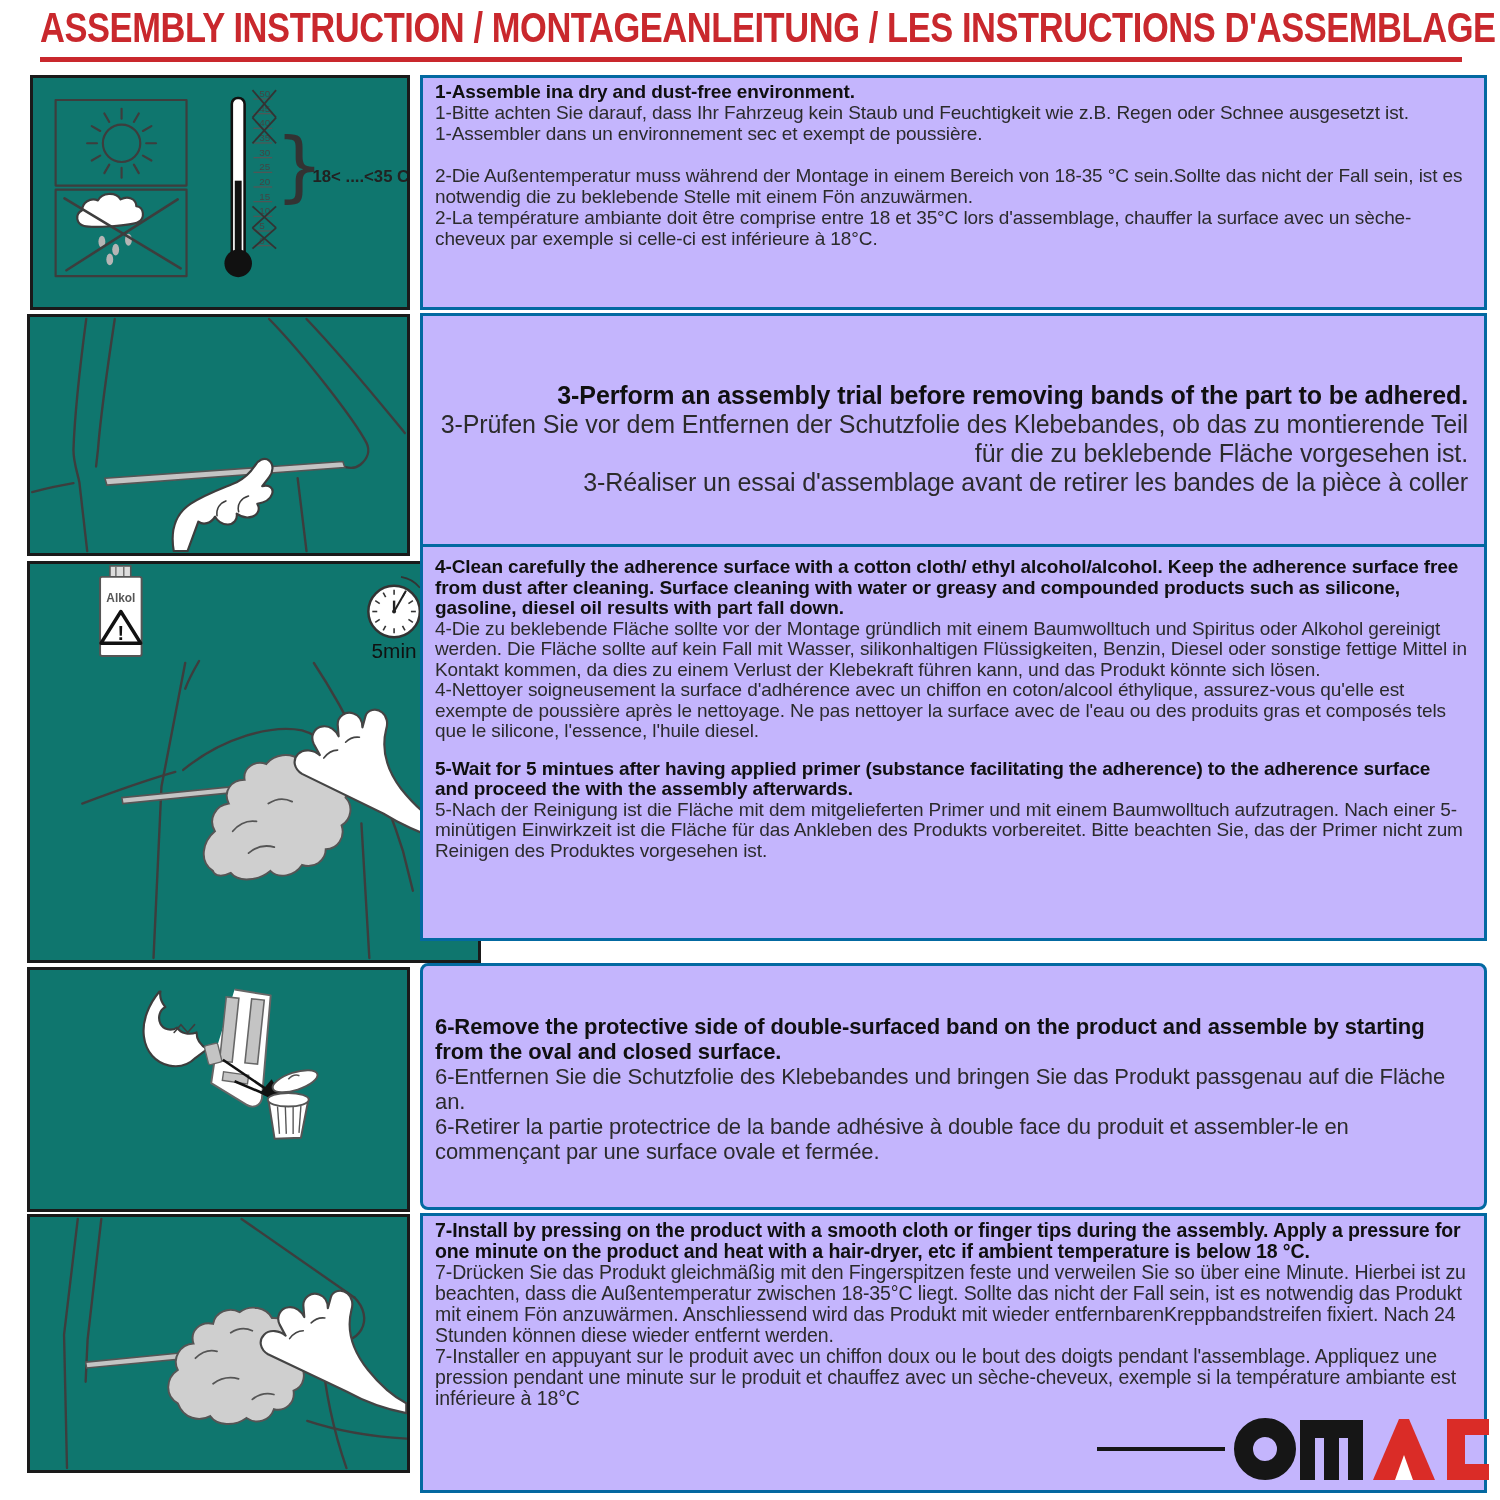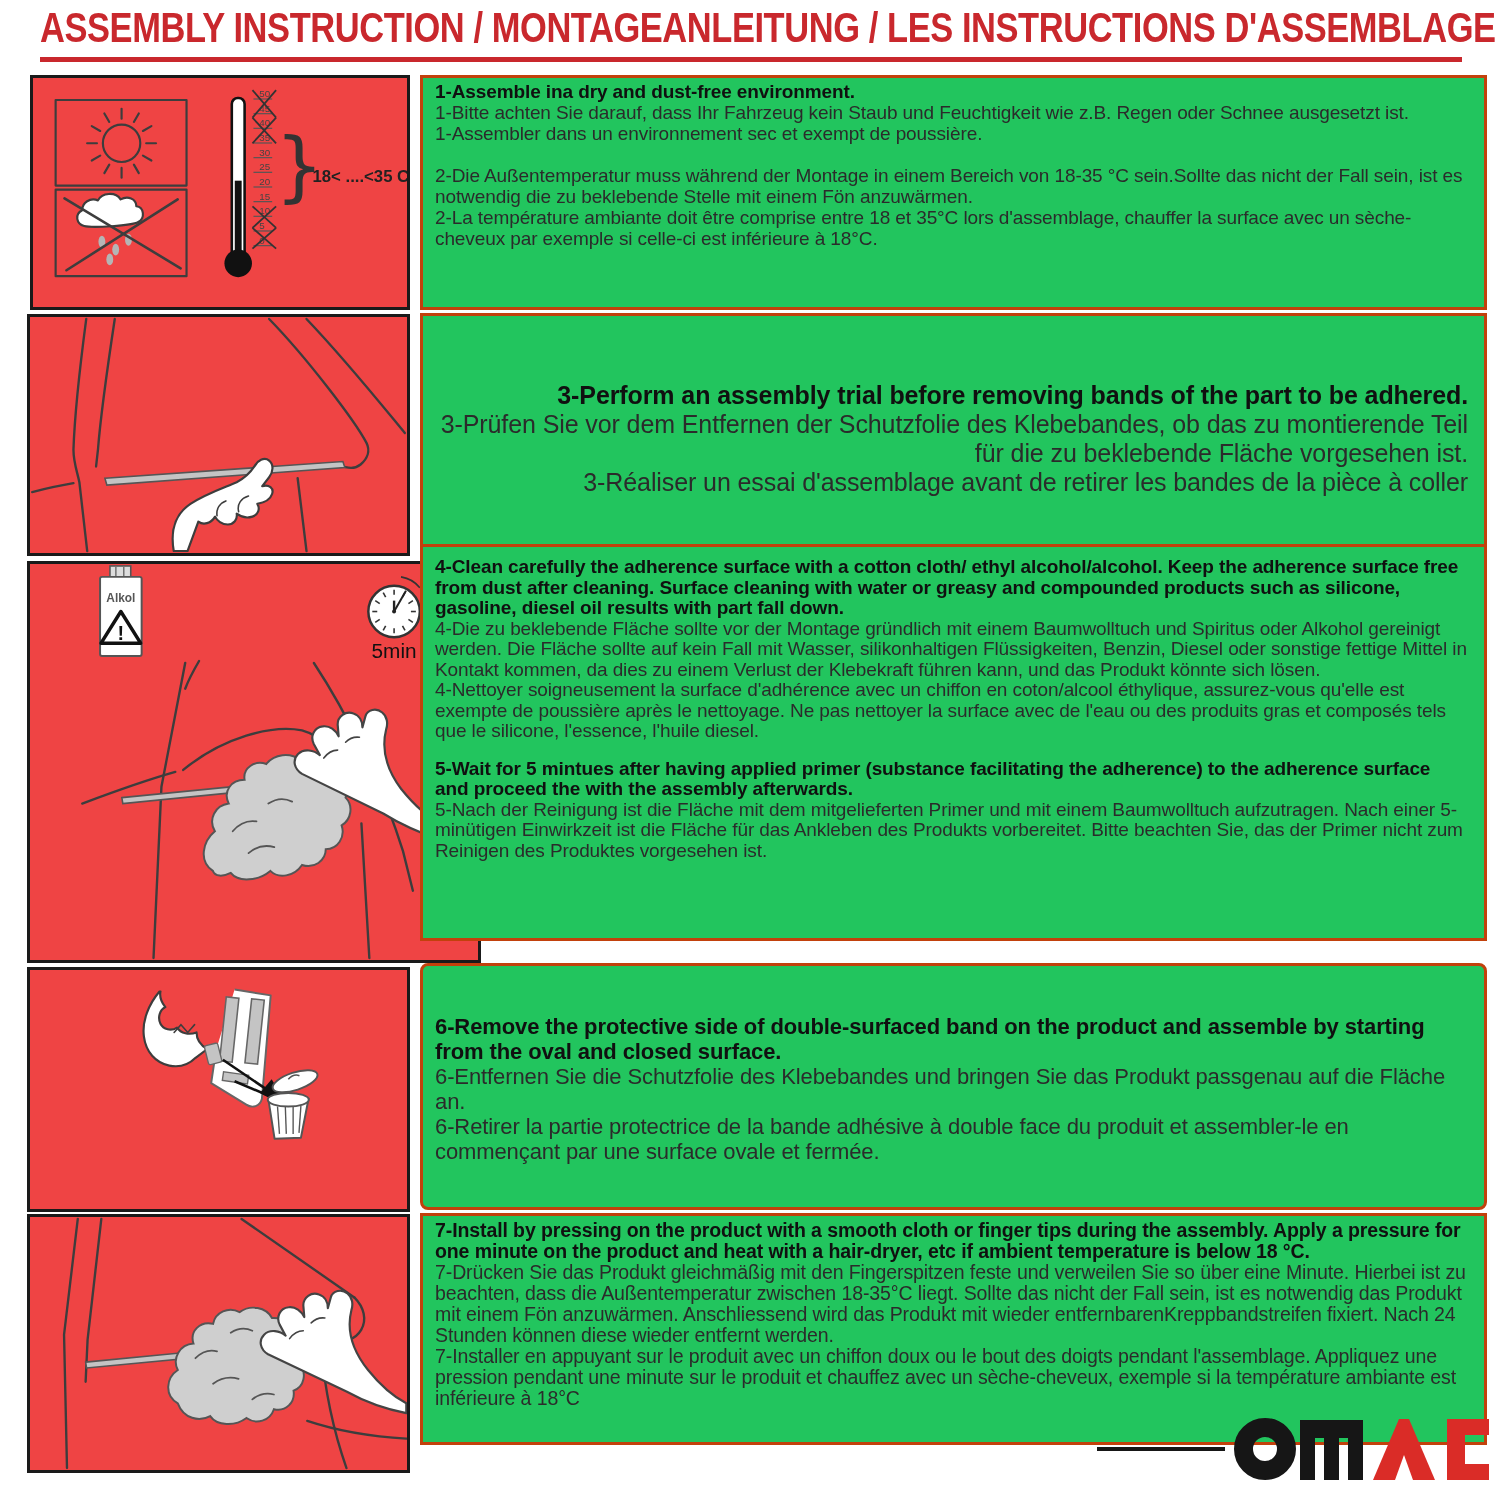--- a/index.html
+++ b/index.html
@@ -4,22 +4,22 @@
 <style>
   html,body{margin:0;padding:0;background:#ffffff;}
   .page{position:relative;width:1500px;height:1500px;background:#fff;
         font-family:"Liberation Sans",sans-serif;overflow:hidden;}
 
   .title{position:absolute;left:40px;top:4px;margin:0;white-space:nowrap;
          font-size:42px;font-weight:bold;letter-spacing:-0.5px;color:#c9282d;
          transform:scaleX(0.82);transform-origin:left center;}
   .title-rule{position:absolute;left:40px;top:57px;width:1422px;height:5px;background:#c9282d;}
 
-  .ibox{position:absolute;border:3px solid #1a1a1a;background:#ef4444;box-sizing:border-box;}
-  .tbox{position:absolute;border:3px solid #c2410c;background:#22c55e;box-sizing:border-box;
+  .ibox{position:absolute;border:3px solid #1a1a1a;background:#0f766e;box-sizing:border-box;}
+  .tbox{position:absolute;border:3px solid #0369a1;background:#c4b5fd;box-sizing:border-box;
         padding:4px 16px 0 12px;color:#2b2b2b;}
   .tbox p{margin:0;letter-spacing:-0.1px;}
   .tbox p.b{font-weight:bold;color:#101010;}
 
   .ibox1{left:30px;top:75px;width:380px;height:235px;}
   .tbox1{left:420px;top:75px;width:1067px;height:235px;}
   .t1 p{font-size:19px;line-height:20.8px;}
 
   .ibox2{left:27px;top:314px;width:383px;height:242px;}
   .tbox2{left:420px;top:313px;width:1067px;height:247px;display:flex;flex-direction:column;justify-content:center;text-align:right;}
@@ -27,21 +27,21 @@
 
   .ibox3{left:27px;top:561px;width:454px;height:402px;}
   .tbox3{left:420px;top:544px;width:1067px;height:397px;padding-top:10px;}
   .t3 p{font-size:19px;line-height:20.5px;}
 
   .ibox4{left:27px;top:967px;width:383px;height:245px;}
   .tbox4{left:420px;top:963px;width:1067px;height:247px;display:flex;flex-direction:column;justify-content:center;border-radius:8px;}
   .t4 p{font-size:22px;line-height:25px;}
 
   .ibox5{left:27px;top:1214px;width:383px;height:259px;}
-  .tbox5{left:420px;top:1213px;width:1067px;height:232px;}
+  .tbox5{left:420px;top:1213px;width:1067px;height:280px;}
   .t5 p{font-size:19.5px;line-height:21px;}
 
   .gap1{height:22px;} .gap3{height:17px;}
 
   .ibox svg{display:block;width:100%;height:100%;}
   .logo{position:absolute;left:1095px;top:1406px;width:400px;height:90px;}
 </style>
 </head>
 <body>
 

